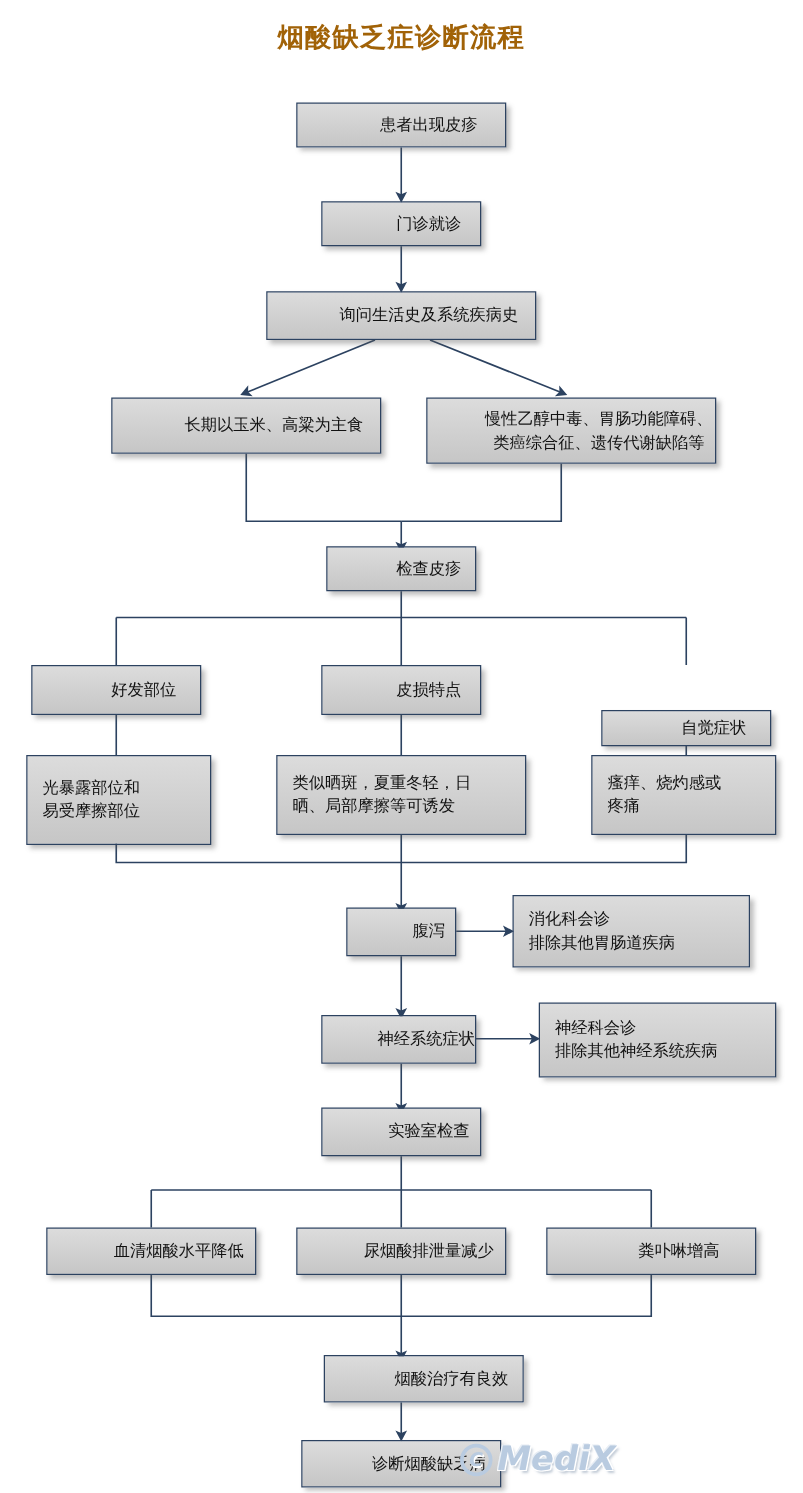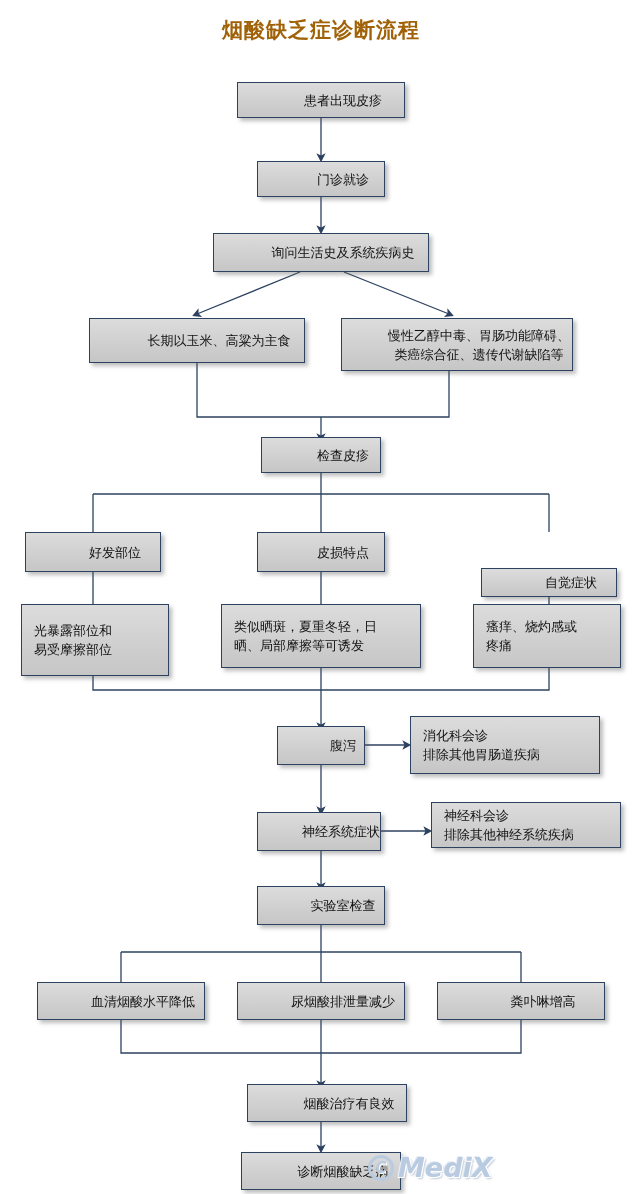--- a/index.html
+++ b/index.html
@@ -201,60 +201,60 @@
   <div class="node left" style="left:21px; top:604px; width:148px; height:72px;">
     <span class="txt">光暴露部位和
 易受摩擦部位</span>
   </div>
 
   <div class="node left" style="left:221px; top:604px; width:200px; height:64px;">
     <span class="txt">类似晒斑，夏重冬轻，日
 晒、局部摩擦等可诱发</span>
   </div>
 
-  <div class="node left" style="left:473px; top:604px; width:148px; height:64px;">
+  <div class="node left" style="left:473px; top:604px; width:148px; height:64px;font-family:Liberation Mono, monospace;">
     <span class="txt">瘙痒、烧灼感或
 疼痛</span>
   </div>
 
   <div class="node center" style="left:277px; top:726px; width:88px; height:39px;">
     <span class="txt">腹泻</span>
   </div>
 
   <div class="node left" style="left:410px; top:716px; width:190px; height:58px;">
     <span class="txt">消化科会诊
 排除其他胃肠道疾病</span>
   </div>
 
   <div class="node center" style="left:257px; top:812px; width:124px; height:39px;">
     <span class="txt">神经系统症状</span>
   </div>
 
-  <div class="node left" style="left:431px; top:802px; width:190px; height:46px;">
+  <div class="node left" style="left:431px; top:802px; width:190px; height:60px;">
     <span class="txt">神经科会诊
 排除其他神经系统疾病</span>
   </div>
 
   <div class="node center" style="left:257px; top:886px; width:128px; height:39px;justify-content:center;">
     <span class="txt">实验室检查</span>
   </div>
 
   <div class="node center" style="left:37px; top:982px; width:168px; height:38px;">
     <span class="txt">血清烟酸水平降低</span>
   </div>
 
   <div class="node center" style="left:237px; top:982px; width:168px; height:38px;">
     <span class="txt">尿烟酸排泄量减少</span>
   </div>
 
   <div class="node center" style="left:437px; top:982px; width:168px; height:38px;">
     <span class="txt">粪卟啉增高</span>
   </div>
 
-  <div class="node center" style="left:247px; top:1084px; width:160px; height:38px;">
+  <div class="node center" style="left:259px; top:1084px; width:160px; height:38px;">
     <span class="txt">烟酸治疗有良效</span>
   </div>
 
   <div class="node center" style="left:241px; top:1152px; width:160px; height:38px;">
     <span class="txt">诊断烟酸缺乏病</span>
   </div>
 
   <div class="watermark-c">C</div>
   <div class="watermark">MediX</div>
 

